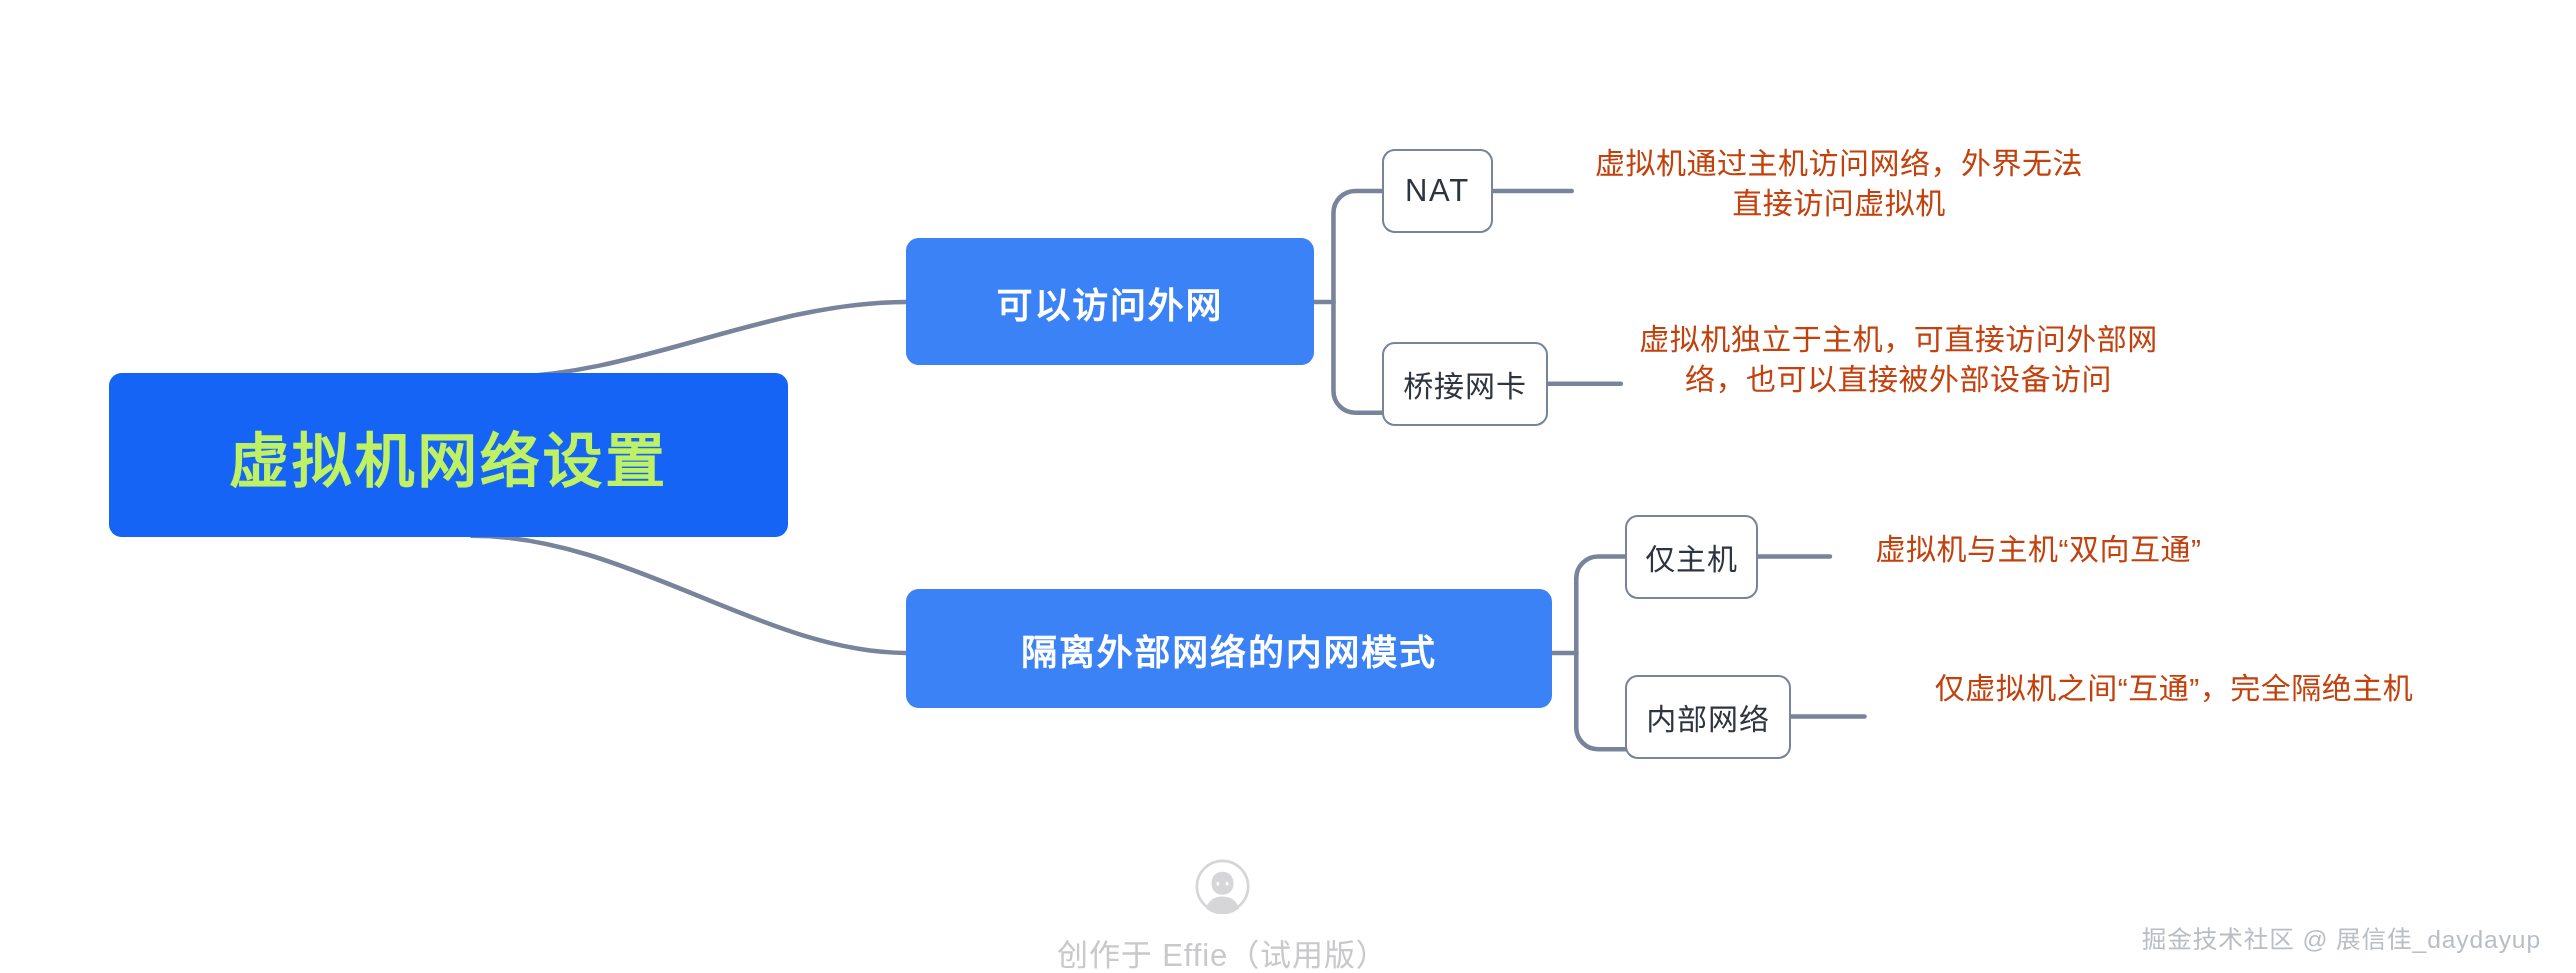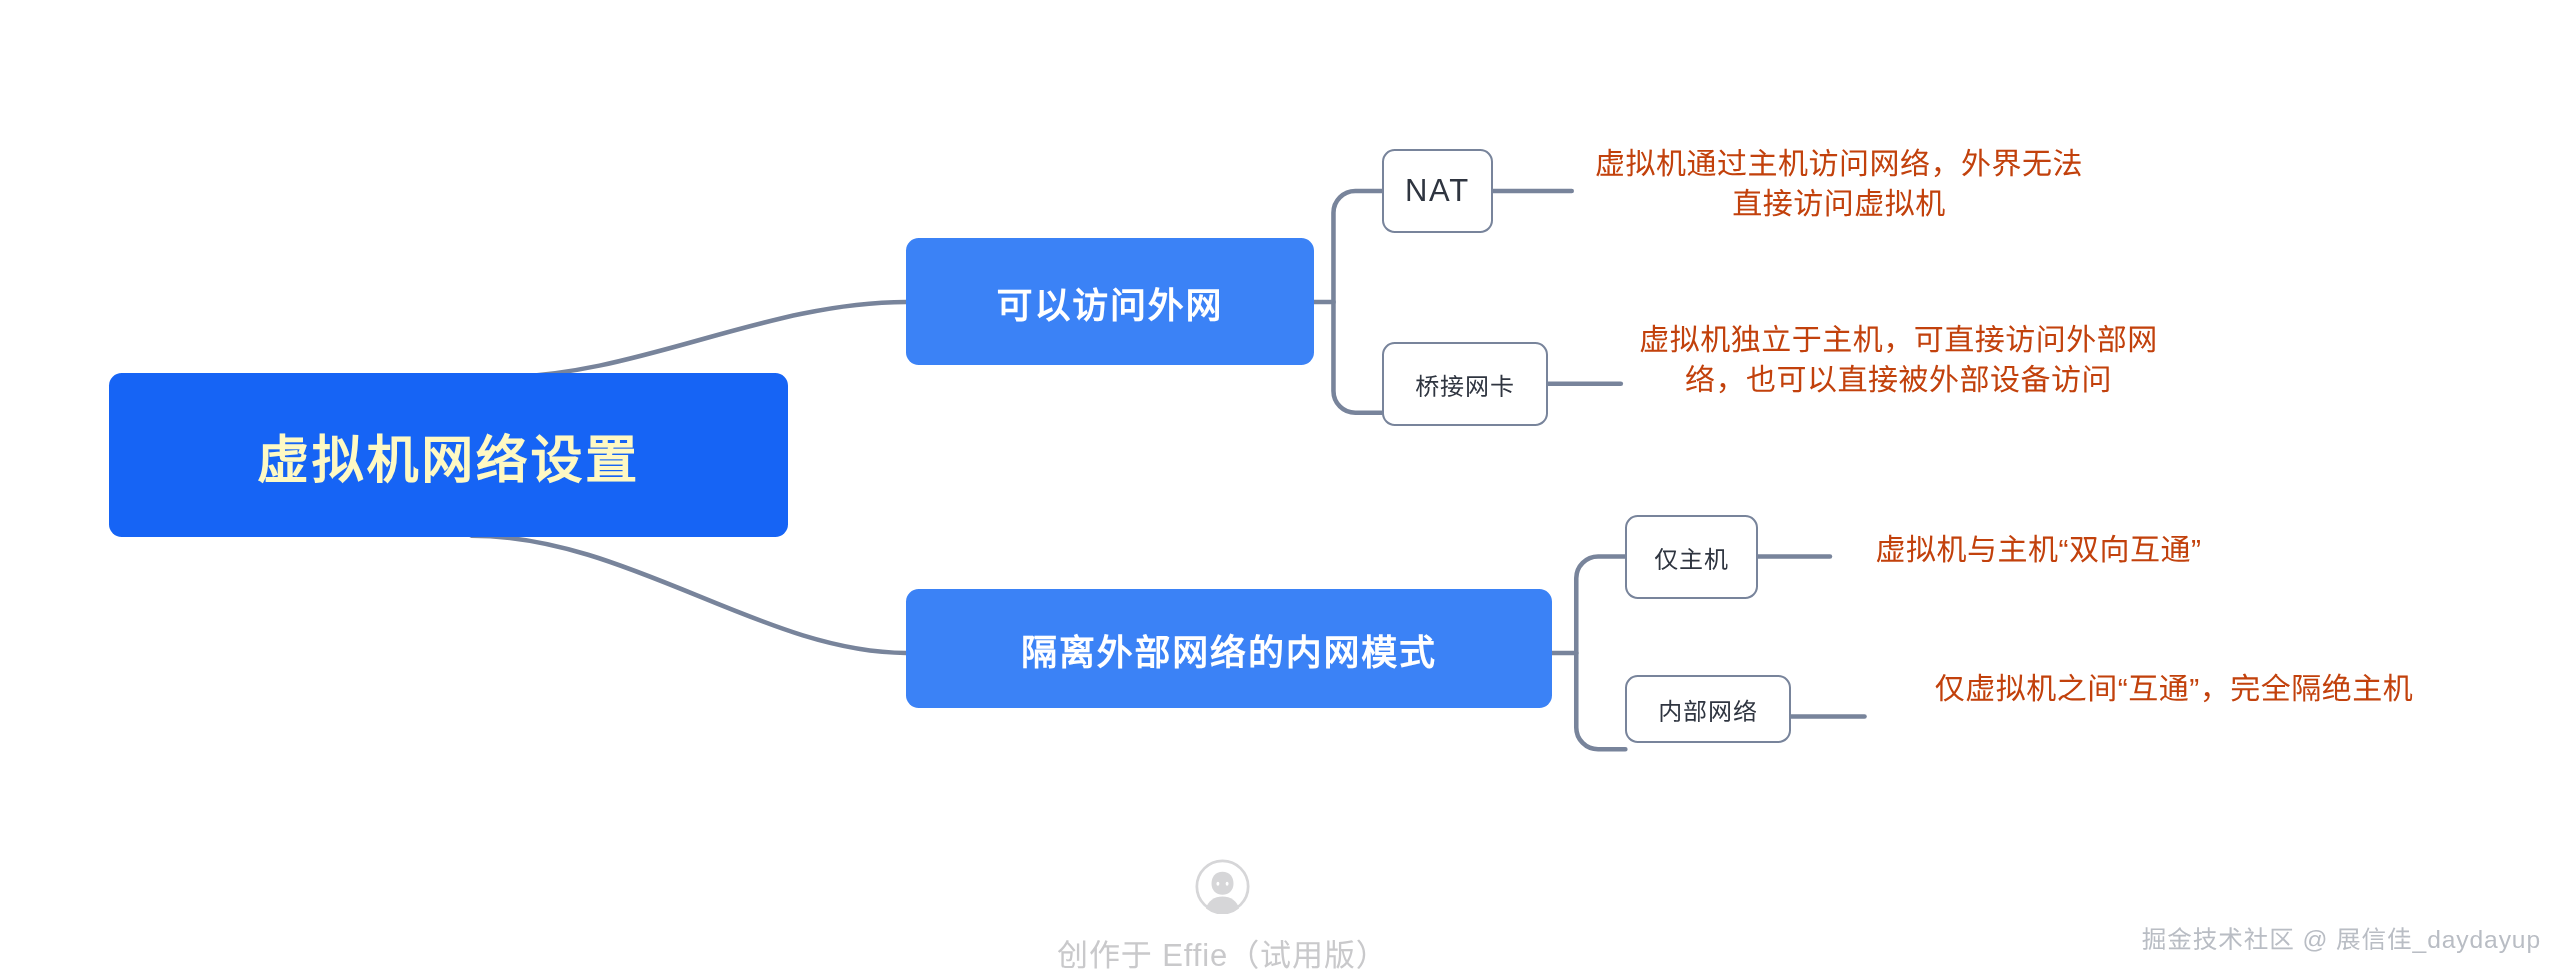--- a/index.html
+++ b/index.html
@@ -39,22 +39,22 @@
     white-space: nowrap;
   }
 
   .node-root {
     left: 109px;
     top: 373px;
     width: 679px;
     height: 164px;
     background: #1664f5;
     border-radius: 12.7px;
-    color: #fef9c3;
-    font-size: 52px;
+    color: #bef264;
+    font-size: 60px;
     font-weight: 700;
     letter-spacing: 2.7px;
   }
 
   .node-branch {
     background: #3b82f6;
     border-radius: 12.7px;
     color: #ffffff;
     font-size: 36px;
     font-weight: 700;
@@ -71,21 +71,21 @@
     top: 589px;
     width: 646px;
     height: 119px;
   }
 
   .node-leaf {
     background: #ffffff;
     border: 2.7px solid #78849b;
     border-radius: 12.7px;
     color: #2f3540;
-    font-size: 24px;
+    font-size: 30px;
     font-weight: 400;
     letter-spacing: 0.9px;
   }
   .node-leaf.l-nat {
     left: 1382px;
     top: 149px;
     width: 111px;
     height: 84px;
     font-size: 31px;
     letter-spacing: 1.8px;
@@ -99,21 +99,21 @@
   .node-leaf.l-hostonly {
     left: 1625px;
     top: 515px;
     width: 133px;
     height: 84px;
   }
   .node-leaf.l-internal {
     left: 1625px;
     top: 675px;
     width: 166px;
-    height: 68px;
+    height: 84px;
   }
 
   
   .desc {
     position: absolute;
     color: #c2410c;
     font-size: 30px;
     line-height: 1.32;
     text-align: center;
     letter-spacing: 0.5px;

